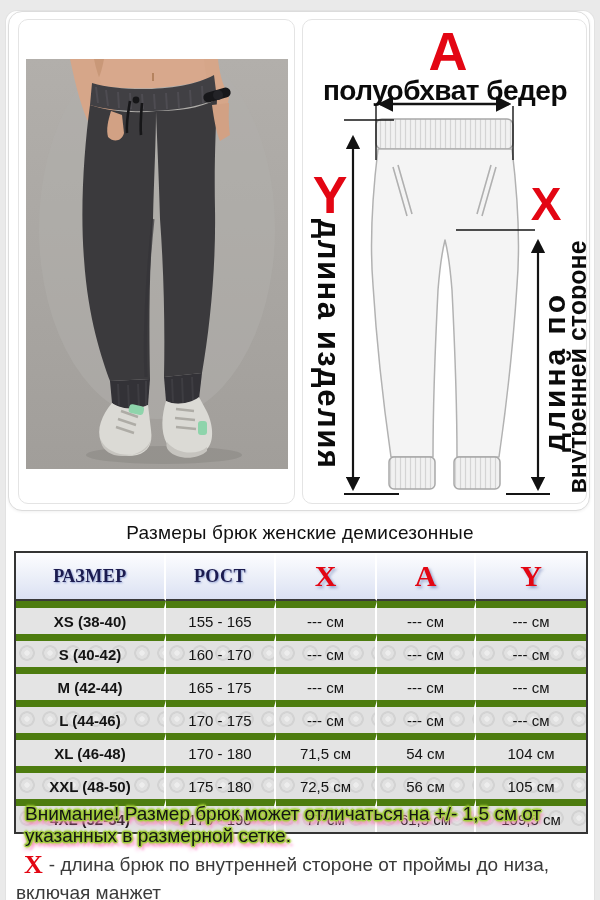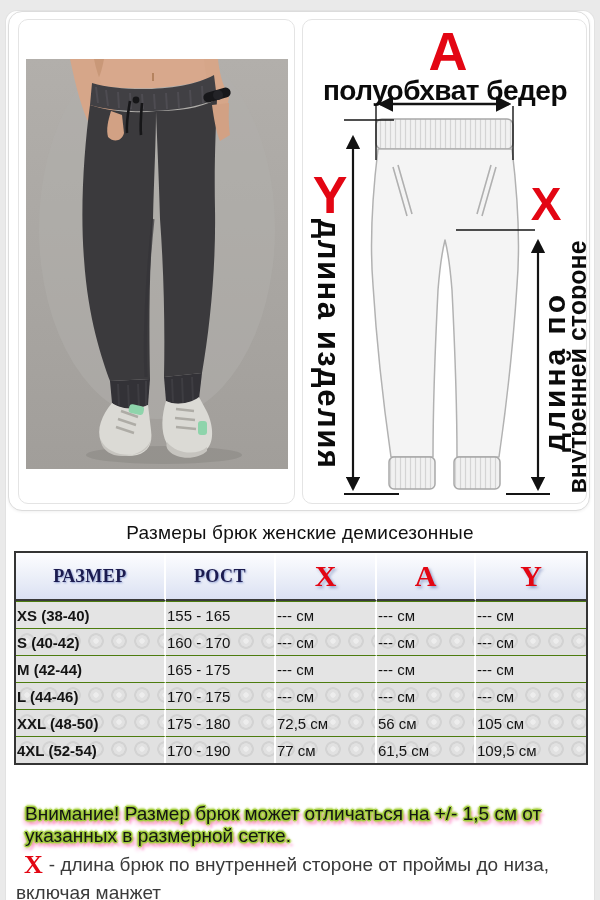--- a/index.html
+++ b/index.html
@@ -43,22 +43,22 @@
     border-right:2px solid #fff;border-bottom:2px solid #3a3a3a;
     font-family:"Liberation Serif","DejaVu Serif",serif;
     text-align:center;
   }
   .size-table th:last-child{border-right:none;}
   .th-navy{font-size:18px;font-weight:bold;color:#1b1b4f;letter-spacing:.5px;
     text-shadow:1px 1px 2px rgba(125,145,205,.85);}
   .th-red{font-size:30px;font-weight:bold;color:#e30613;
     text-shadow:2px 2px 3px rgba(95,115,175,.6);}
   .size-table td{
-    height:24px;text-align:left;font-size:15px;color:#141414;
-    border-right:2px solid #fff;border-top:1px solid #4d7c0f;
+    height:24px;text-align:center;font-size:15px;color:#141414;
+    border-right:2px solid #fff;border-top:7px solid #4d7c0f;
     background-color:#e4e4e4;overflow:hidden;white-space:nowrap;
   }
   .size-table td:last-child{border-right:none;}
   .size-table td.c-size{font-weight:bold;}
   .size-table tr.row-pattern td{
     background-color:#e1e1e1;
     background-image:
       radial-gradient(circle 9px at 11px 12px, transparent 5.5px, #d3d3d3 6px, #d3d3d3 7.5px, transparent 8.2px),
       radial-gradient(circle 5px at 11px 12px, #ededed 2.4px, transparent 3px);
     background-size:23px 25px;
@@ -224,20 +224,27 @@
       <td>--- см</td>
       <td>--- см</td>
     </tr>
         <tr class="row-pattern">
       <td class="c-size">L (44-46)</td>
       <td>170 - 175</td>
       <td>--- см</td>
       <td>--- см</td>
       <td>--- см</td>
     </tr>
+        <tr>
+      <td class="c-size">XL (46-48)</td>
+      <td>170 - 180</td>
+      <td>71,5 см</td>
+      <td>54 см</td>
+      <td>104 см</td>
+    </tr>
         <tr class="row-pattern">
       <td class="c-size">XXL (48-50)</td>
       <td>175 - 180</td>
       <td>72,5 см</td>
       <td>56 см</td>
       <td>105 см</td>
     </tr>
         <tr class="row-pattern">
       <td class="c-size">4XL (52-54)</td>
       <td>170 - 190</td>

